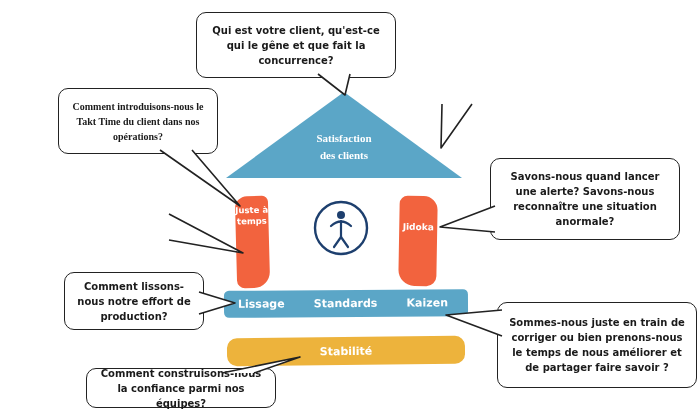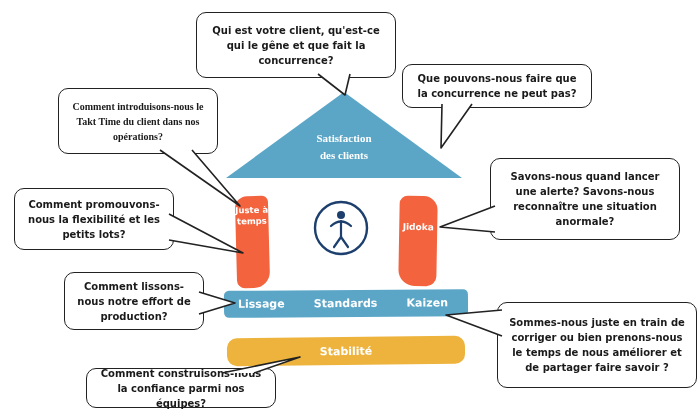--- a/index.html
+++ b/index.html
@@ -79,31 +79,25 @@
     <span>Kaizen</span>
   </div>
 
   <div class="bar base">
     <span>Stabilité</span>
   </div>
 
   <div class="bubble b1">
     <span class="bubble-text">Qui est votre client, qu'est-ce qui le gêne et que fait la concurrence?</span>
   </div>
-  <div class="bubble b2">
-    <span class="bubble-text">Que pouvons-nous faire que la concurrence ne peut pas?</span>
-  </div>
   <div class="bubble b3">
     <span class="bubble-text">Comment introduisons-nous le Takt Time du client dans nos opérations?</span>
   </div>
   <div class="bubble b4">
     <span class="bubble-text">Savons-nous quand lancer une alerte? Savons-nous reconnaître une situation anormale?</span>
-  </div>
-  <div class="bubble b5">
-    <span class="bubble-text">Comment promouvons-nous la flexibilité et les petits lots?</span>
   </div>
   <div class="bubble b6">
     <span class="bubble-text">Comment lissons-nous notre effort de production?</span>
   </div>
   <div class="bubble b7">
     <span class="bubble-text">Sommes-nous juste en train de corriger ou bien prenons-nous le temps de nous améliorer et de partager faire savoir ?</span>
   </div>
   <div class="bubble b8">
     <span class="bubble-text">Comment construisons-nous la confiance parmi nos équipes?</span>
   </div>

